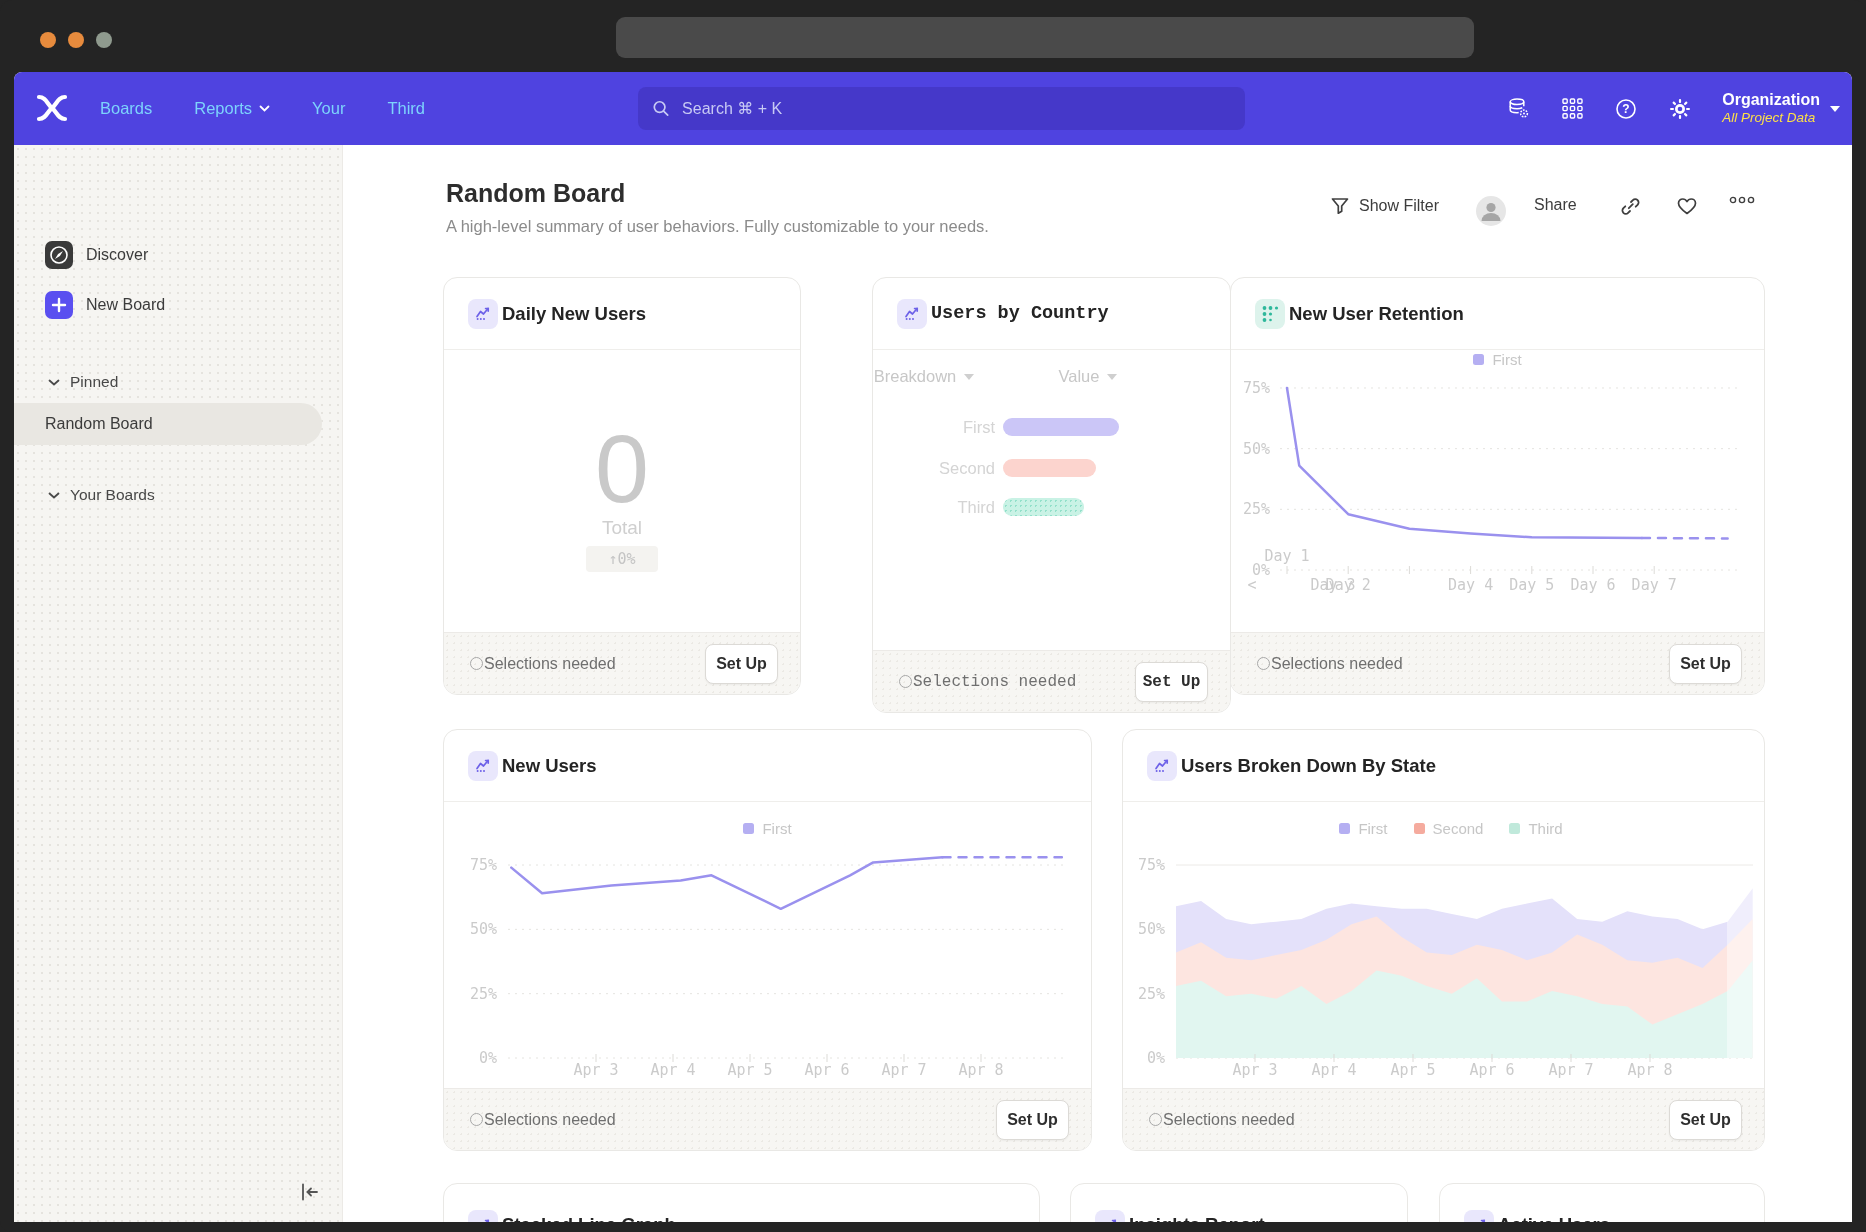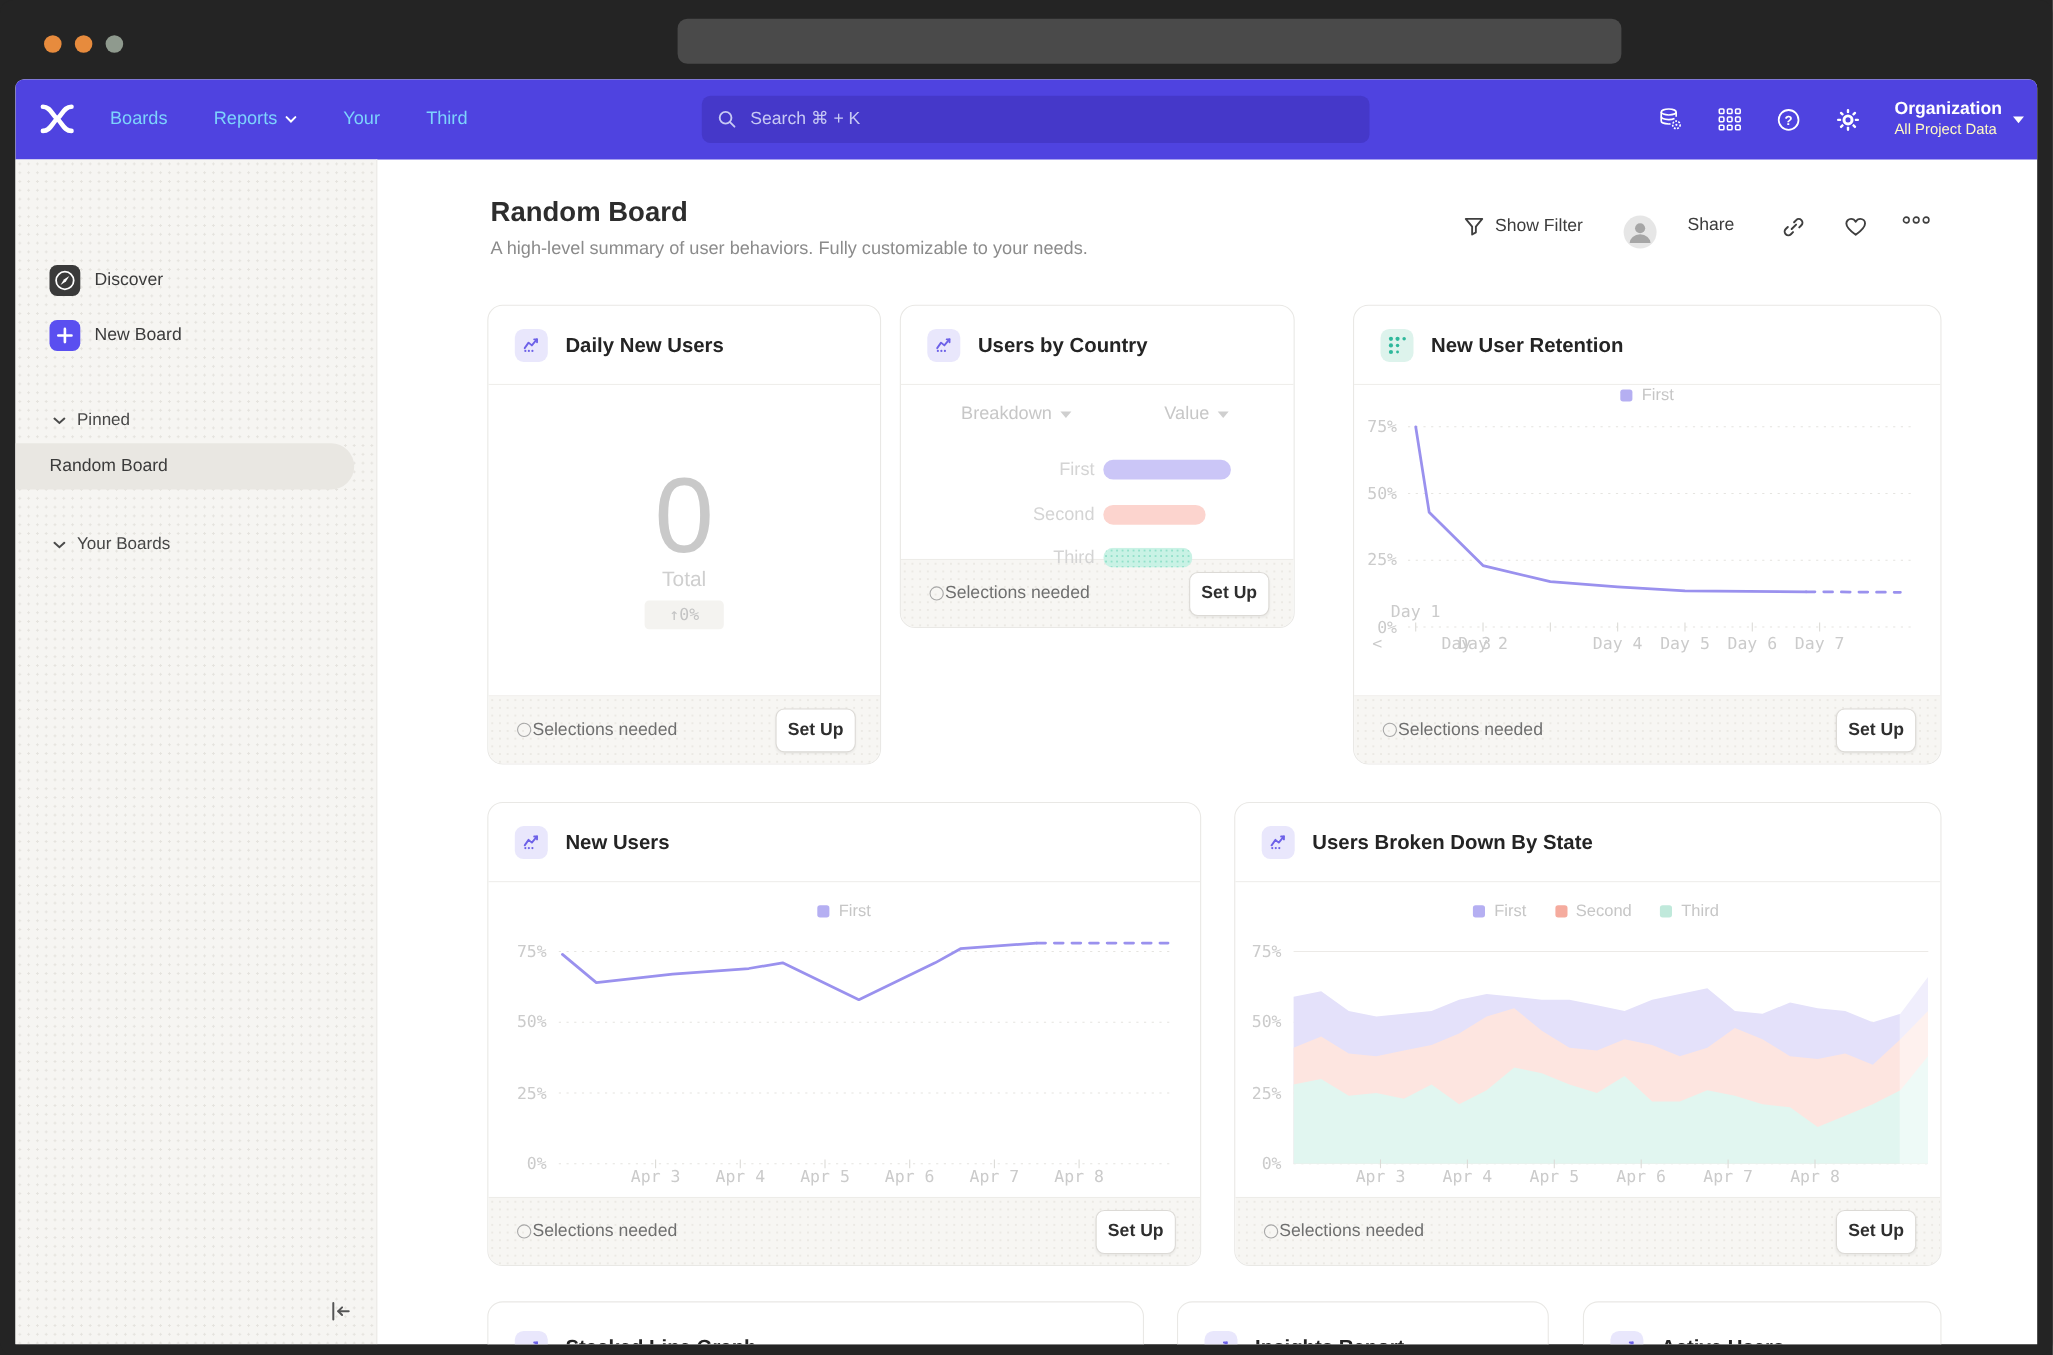--- a/index.html
+++ b/index.html
@@ -19,21 +19,21 @@
   .nav-item{color:#7dd3fc;font-size:16.5px;font-weight:500;display:flex;align-items:center;gap:7px;cursor:pointer;}
   .nav-search{position:absolute;left:624px;top:15px;width:607px;height:43px;background:#4538c9;
               border-radius:8px;display:flex;align-items:center;padding:0 14px;gap:10px;}
   .nav-search input{background:transparent;border:none;outline:none;color:#e8e8fb;font-size:16px;
                     font-family:"Liberation Sans",sans-serif;width:100%;}
   .nav-search input::placeholder{color:#c7c9f4;opacity:1;}
   .nav-right{position:absolute;right:12px;top:0;height:73px;display:flex;align-items:center;gap:30px;}
   .nav-ic{width:24px;height:24px;display:flex;align-items:center;justify-content:center;cursor:pointer;}
   .org{display:flex;align-items:center;gap:10px;cursor:pointer;}
   .org-name{color:#fff;font-size:16px;font-weight:700;line-height:1.25;}
-  .org-sub{color:#fef9c3;font-size:13.5px;line-height:1.25;}
+  .org-sub{color:#fde047;font-size:13.5px;line-height:1.25;font-style:italic;}
   .caret-w{width:0;height:0;border-left:5px solid transparent;border-right:5px solid transparent;border-top:6px solid #fff;}
   
   .sidebar{position:absolute;left:0;top:73px;width:329px;height:1077px;background:#f6f5f2;
            border-right:1px solid #eceae6;
            background-image:radial-gradient(#e5e3de 1px, transparent 1px);background-size:8px 8px;}
   .side-item{position:absolute;display:flex;align-items:center;gap:13px;cursor:pointer;}
   .side-ic{width:28px;height:28px;border-radius:7px;display:flex;align-items:center;justify-content:center;}
   .side-lbl{font-size:16px;color:#3b3b3b;font-weight:500;}
   .side-sec{position:absolute;display:flex;align-items:center;gap:10px;cursor:pointer;}
   .sec-lbl{font-size:15.5px;color:#474747;font-weight:500;}
@@ -43,21 +43,21 @@
   
   .b-title{position:absolute;left:432px;top:107px;font-size:25px;font-weight:700;color:#2d2d2d;}
   .b-sub{position:absolute;left:432px;top:145px;font-size:16.5px;color:#8b8b8b;}
   .hact{position:absolute;top:124px;display:flex;align-items:center;gap:9px;cursor:pointer;}
   .hact-lbl{font-size:16px;color:#3c3c3c;font-weight:500;}
   .avatar{position:absolute;left:1462px;top:124px;width:30px;height:30px;border-radius:50%;background:#e6e6e6;
           overflow:hidden;cursor:pointer;}
   
   .card{position:absolute;background:#fff;border:1px solid #e9e8e5;border-radius:14px;}
   .card-head{position:absolute;left:0;top:0;right:0;height:72px;border-bottom:1px solid #efeeeb;
-             display:flex;align-items:center;padding-left:24px;gap:16px;}
+             display:flex;align-items:center;padding-left:24px;gap:4px;}
   .card-icon{width:30px;height:30px;border-radius:8px;background:#e9e7fc;display:flex;align-items:center;justify-content:center;flex:0 0 auto;}
   .card-icon.mint{background:#ddf3ec;}
   .card-title{font-size:18.5px;font-weight:700;color:#242424;}
   .card-foot{position:absolute;left:0;right:0;bottom:0;height:62px;background:#f7f6f3;border-top:1px solid #eceae7;
              border-radius:0 0 13px 13px;display:flex;align-items:center;padding:0 22px 0 26px;
              background-image:radial-gradient(#ebe9e4 1px, transparent 1px);background-size:7px 7px;}
   .foot-status{display:flex;align-items:center;gap:1px;flex:1;}
   .foot-txt{font-size:16px;color:#6f6f6f;}
   .circ{width:13px;height:13px;border:1.5px solid #a8a8a8;border-radius:50%;}
   .setup-btn{width:73px;height:40px;background:#fff;border:1px solid #dcdad6;border-radius:8px;font-size:16px;
@@ -287,21 +287,21 @@
           <span class="circ"></span>
           <span class="foot-txt">Selections needed</span>
         </span>
         <span class="setup-btn">Set Up</span>
       </div>
     </div>
     <div class="bigzero">0</div>
     <div class="zero-lbl">Total</div>
     <div class="zero-delta">↑0%</div>
 
-    <div class="card" style="left:804px;top:205px;width:359px;height:294px;">
+    <div class="card" style="left:858px;top:205px;width:359px;height:436px;font-family:Liberation Mono, monospace;">
       <div class="card-head">
         <span class="card-icon">
           <svg width="17" height="17" viewBox="0 0 17 17">
               <path d="M2 11.5 L5.5 6.5 L8.5 9 L13 3.5" stroke="#6d61e8" stroke-width="1.7" fill="none" stroke-linecap="round" stroke-linejoin="round"></path>
               <path d="M10.6 3.5 H13.2 V6.1" stroke="#6d61e8" stroke-width="1.7" fill="none" stroke-linecap="round"></path>
               <circle cx="2.6" cy="14" r="1" fill="#6d61e8"></circle>
               <circle cx="5.8" cy="14" r="1" fill="#6d61e8"></circle>
               <circle cx="9" cy="14" r="1" fill="#6d61e8"></circle>
             </svg>
         </span>

